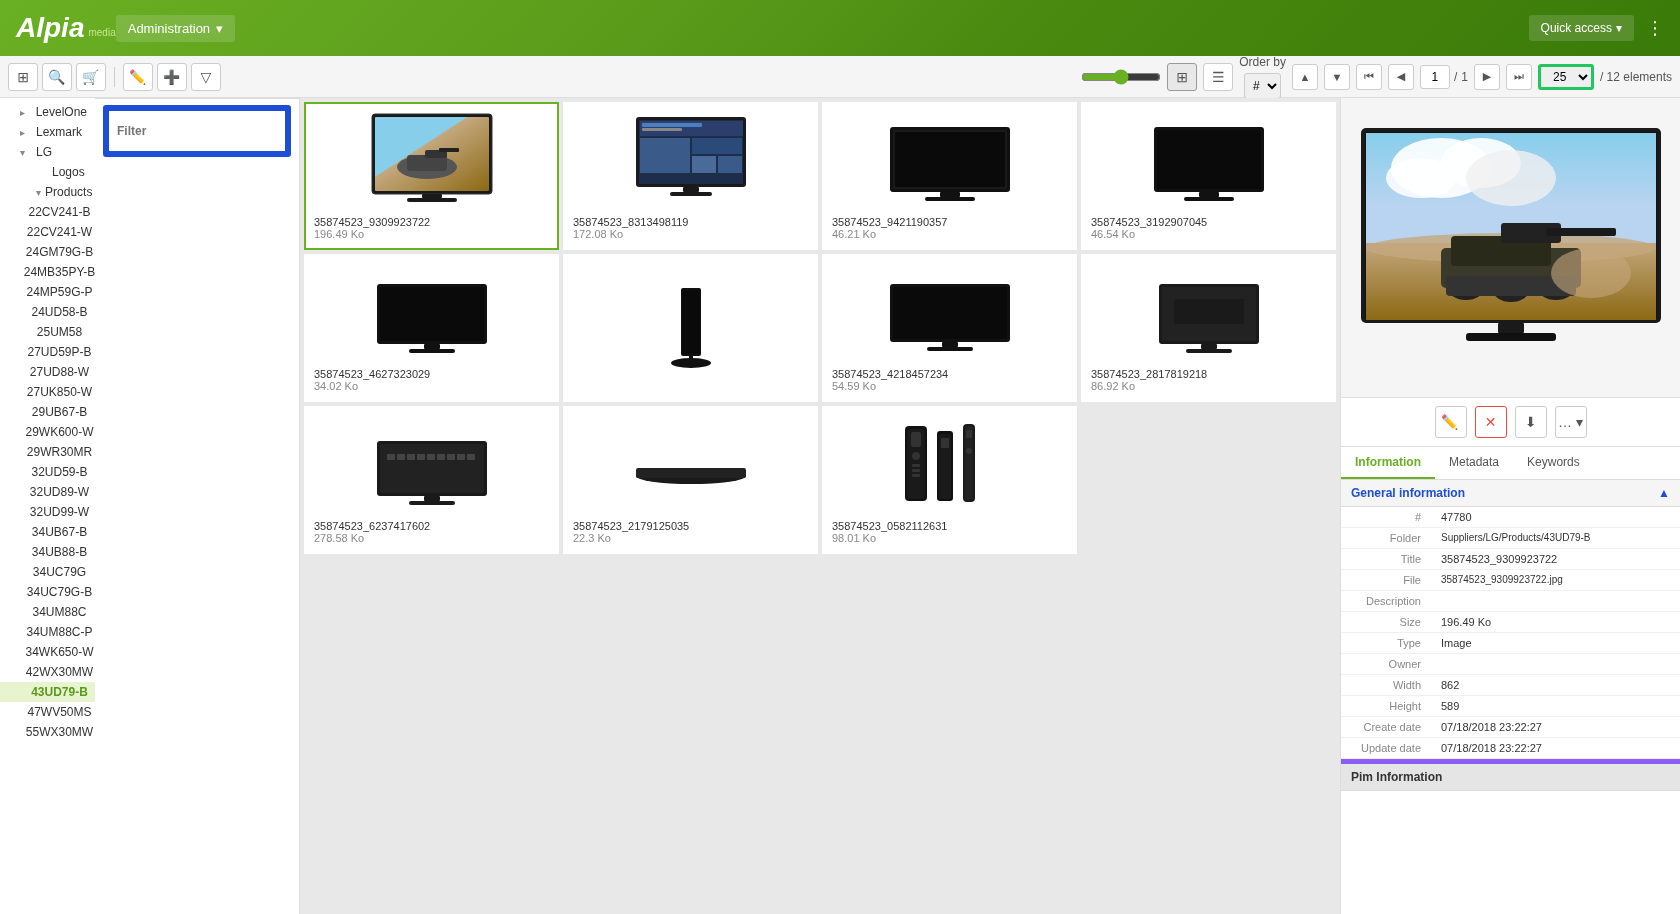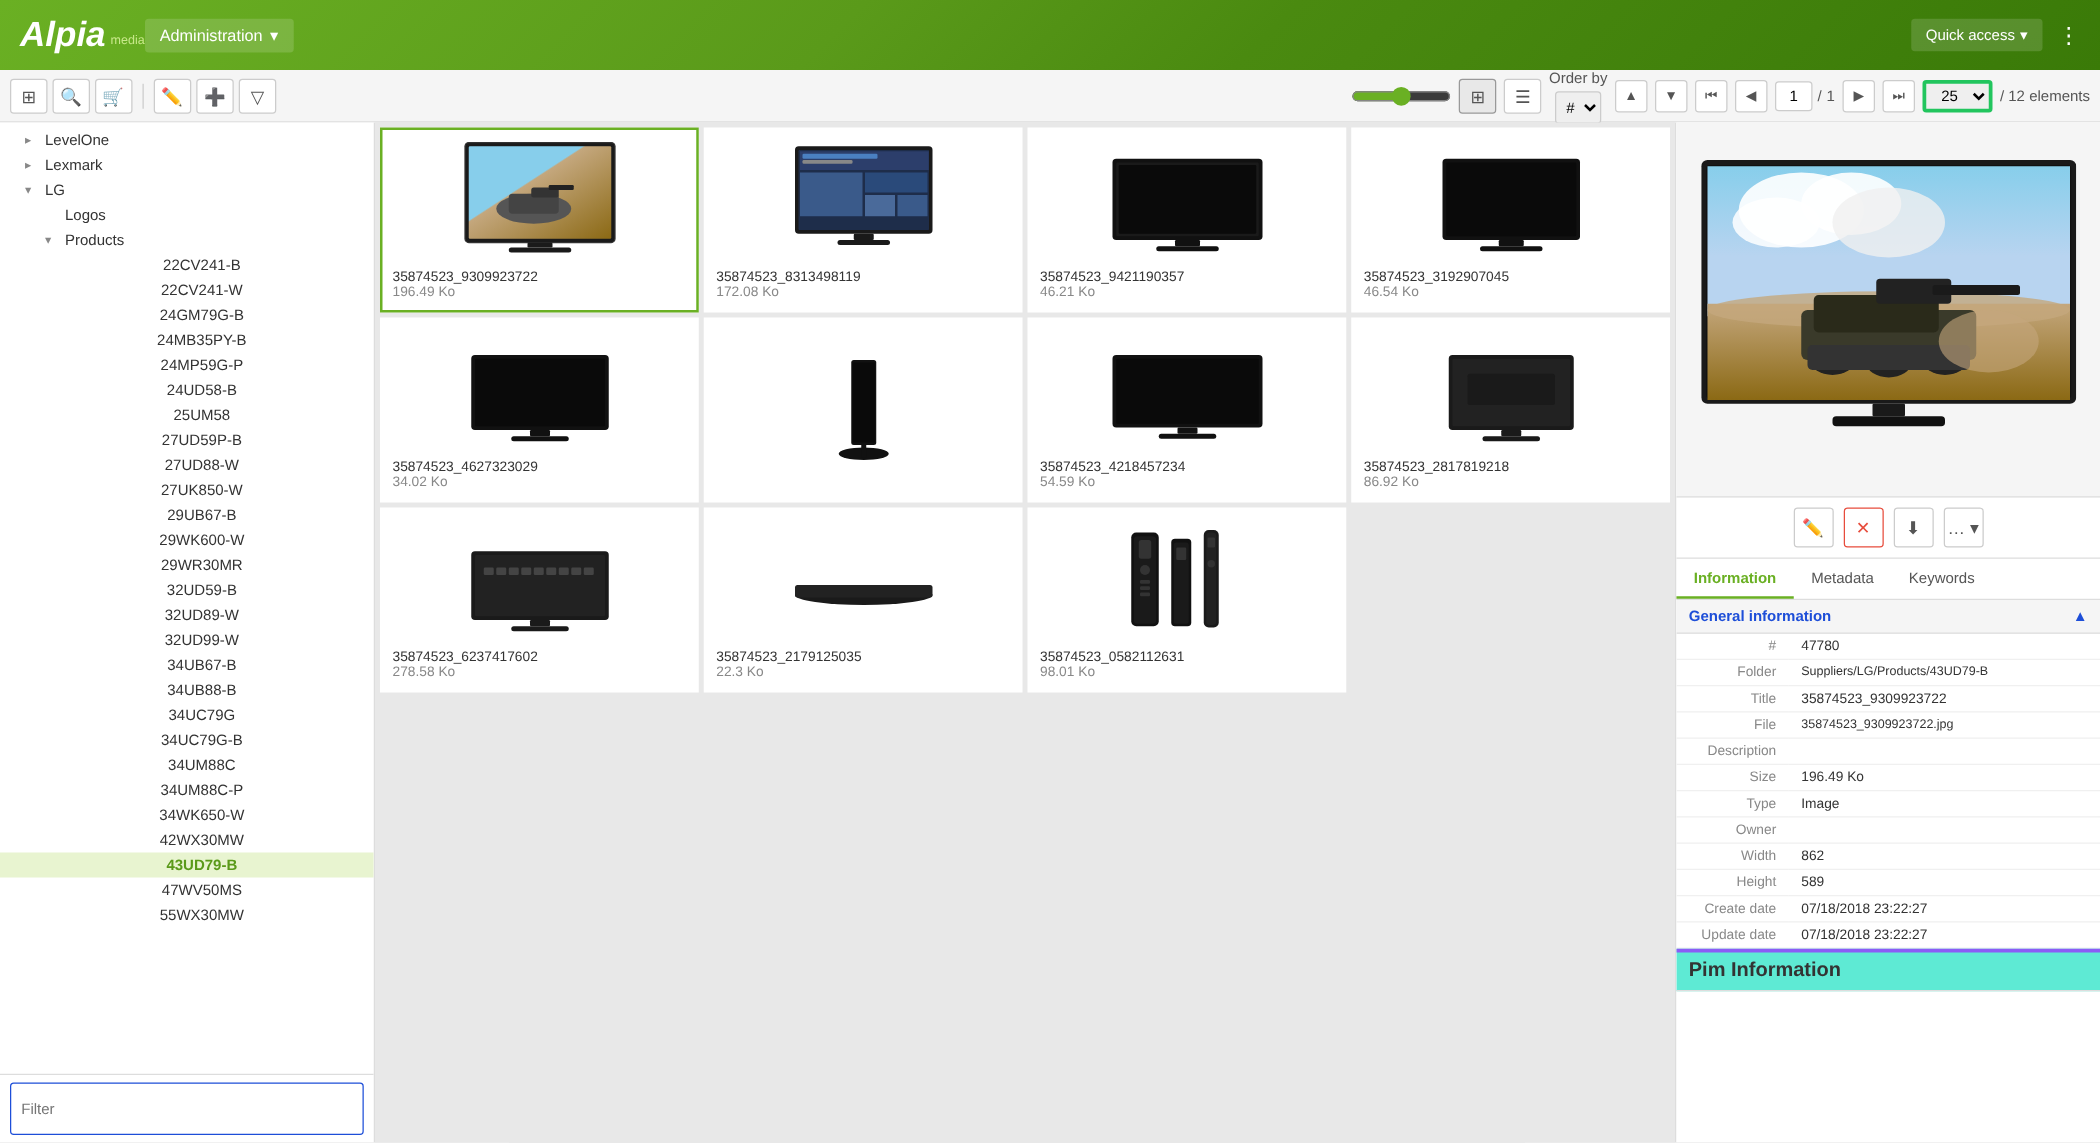--- a/index.html
+++ b/index.html
@@ -191,21 +191,20 @@
     }
 
     
     .sidebar {
       width: 300px;
       min-width: 300px;
       background: white;
       border-right: 1px solid #ddd;
       overflow-y: auto;
       display: flex;
-      flex-direction: column;
     }
     .sidebar-tree {
       flex: 1;
       overflow-y: auto;
       padding: 4px 0;
     }
     .tree-item {
       padding: 3px 8px;
       cursor: pointer;
       display: flex;
@@ -219,25 +218,26 @@
     .tree-arrow { font-size: 10px; color: #888; width: 12px; }
     .tree-indent-1 { padding-left: 20px; }
     .tree-indent-2 { padding-left: 36px; }
     .tree-indent-3 { padding-left: 32px; justify-content: center; }
     .sidebar-filter {
       padding: 6px 8px;
       border-top: 1px solid #ddd;
     }
     .filter-input {
       width: 100%;
-      border: 1px solid #1d4ed8;
+      border: 6px solid #1d4ed8;
       border-radius: 3px;
       padding: 20px 8px;
       font-size: 12px;
       height: 26px;
+      font-weight: bold;
     }
 
     
     .content {
       flex: 1;
       overflow-y: auto;
       background: #e8e8e8;
       padding: 4px;
     }
     .grid-container {
@@ -370,25 +370,25 @@
     .info-table td:first-child {
       color: #888;
       text-align: right;
       width: 90px;
       font-weight: normal;
     }
     .info-table td:last-child {
       color: #333;
     }
     .section-header-2 {
-      background: #5eead4;
+      background: #e5e5e5;
       border-bottom: 1px solid #ddd;
-      border-top: 3px solid #8b5cf6;
+      border-top: 5px solid #8b5cf6;
       padding: 6px 10px;
-      font-size: 16px;
+      font-size: 12px;
       font-weight: bold;
       color: #333;
     }
 
     
     ::-webkit-scrollbar { width: 8px; height: 8px; }
     ::-webkit-scrollbar-track { background: #f0f0f0; }
     ::-webkit-scrollbar-thumb { background: #ccc; border-radius: 4px; }
 
     .chevron-down::after { content: '▾'; }

